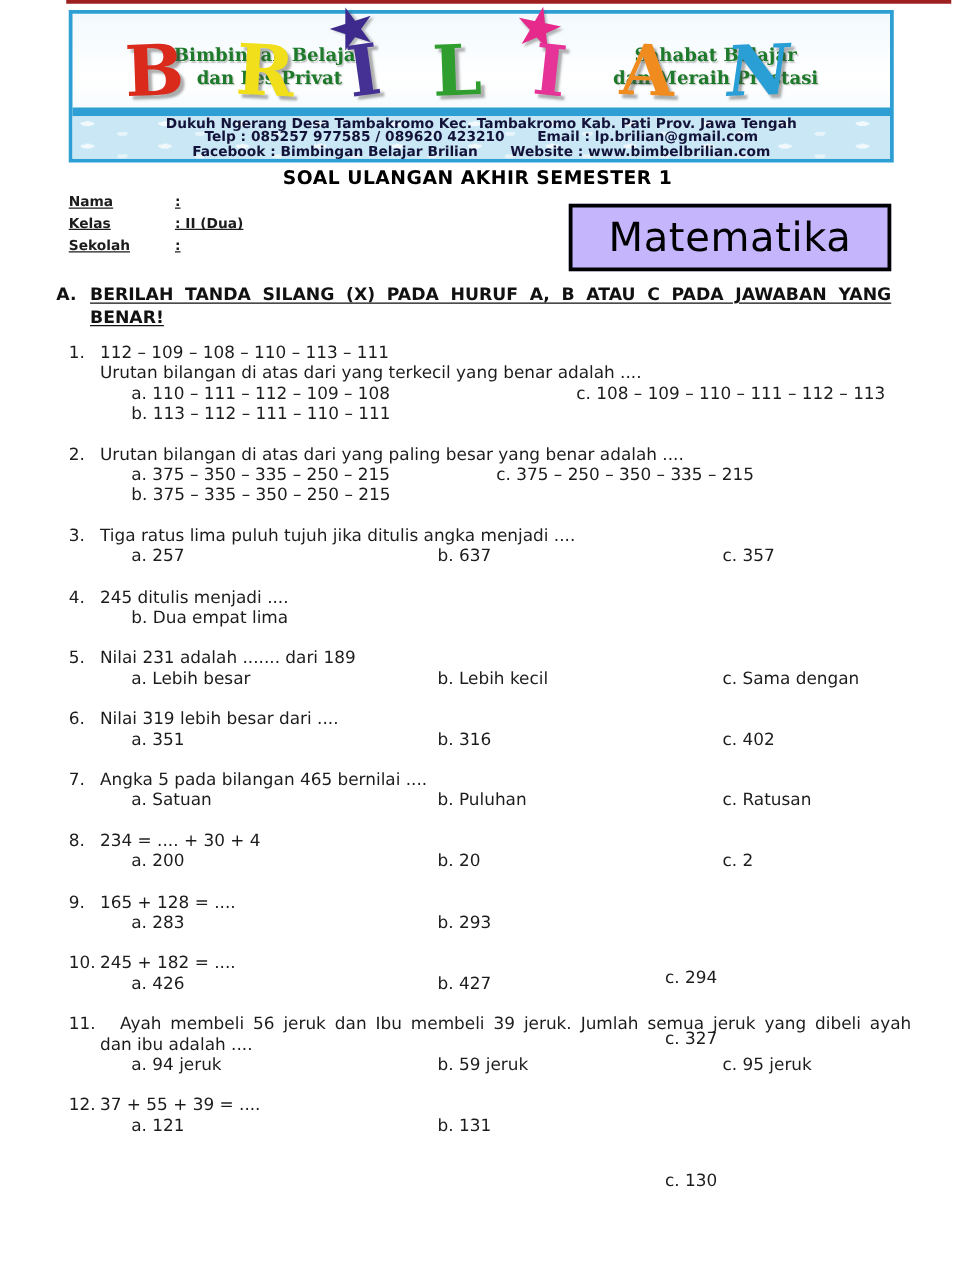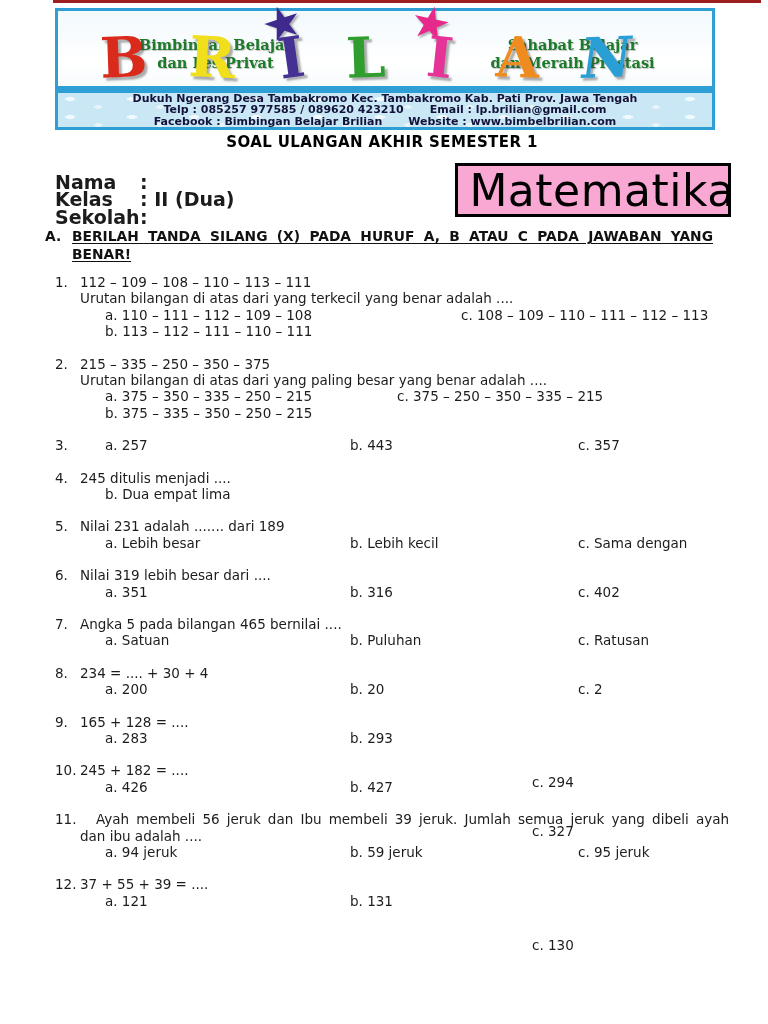--- a/index.html
+++ b/index.html
@@ -55,27 +55,27 @@
     display:flex;flex-direction:column;justify-content:center;align-items:center;
     font-weight:bold;color:#13133a;font-size:11px;line-height:11.6px;white-space:nowrap;
   }
   .band .two-part{display:flex;gap:26px;}
 
   
   .page-title{
     position:absolute;top:133px;left:55px;width:654px;text-align:center;
     font-size:15px;font-weight:bold;letter-spacing:.4px;color:#000;
   }
-  .info{position:absolute;top:174px;left:55px;font-weight:bold;font-size:19px;line-height:17.4px;}
+  .info{position:absolute;top:153px;left:55px;font-weight:bold;font-size:11px;line-height:17.4px;text-decoration:underline;}
   .info .row{display:flex;}
   .info .label{width:85px;}
   .subject-box{
     position:absolute;left:455px;top:163px;width:252px;height:48px;border:3px solid #000;
     display:flex;align-items:center;justify-content:center;
-    font-size:44px;color:#000;background:#f9a8d4;letter-spacing:.5px;padding-left:18px;
+    font-size:32px;color:#000;background:#c4b5fd;letter-spacing:.5px;
   }
 
   
   .section{
     position:absolute;top:228px;left:45px;width:668px;display:flex;
     font-weight:bold;font-size:13.8px;line-height:17.6px;color:#111;
   }
   .sec-letter{width:27px;}
   .sec-body{width:641px;}
   .sec-line1{text-align:justify;text-align-last:justify;text-decoration:underline;text-underline-offset:2px;}
@@ -180,36 +180,36 @@
       <span class="opt pa">a. 110 – 111 – 112 – 109 – 108</span>
       <span class="opt pc-q1">c. 108 – 109 – 110 – 111 – 112 – 113</span>
     </div>
     <div class="optline">
       <span class="opt pa">b. 113 – 112 – 111 – 110 – 111</span>
     </div>
   </div>
 
   <div class="q">
     <span class="qnum">2.</span>
-    <div class="stem">215 – 335 – 250 – 350 – 375</div>
     <div class="stem">Urutan bilangan di atas dari yang paling besar yang benar adalah ....</div>
     <div class="optline">
       <span class="opt pa">a. 375 – 350 – 335 – 250 – 215</span>
       <span class="opt pc-q2">c. 375 – 250 – 350 – 335 – 215</span>
     </div>
     <div class="optline">
       <span class="opt pa">b. 375 – 335 – 350 – 250 – 215</span>
     </div>
   </div>
 
   <div class="q">
     <span class="qnum">3.</span>
+    <div class="stem">Tiga ratus lima puluh tujuh jika ditulis angka menjadi ....</div>
     <div class="optline">
       <span class="opt pa">a. 257</span>
-      <span class="opt pb">b. 443</span>
+      <span class="opt pb">b. 637</span>
       <span class="opt pc">c. 357</span>
     </div>
   </div>
 
   <div class="q">
     <span class="qnum">4.</span>
     <div class="stem">245 ditulis menjadi ....</div>
     <div class="optline">
       <span class="opt pa">b. Dua empat lima</span>
     </div>

